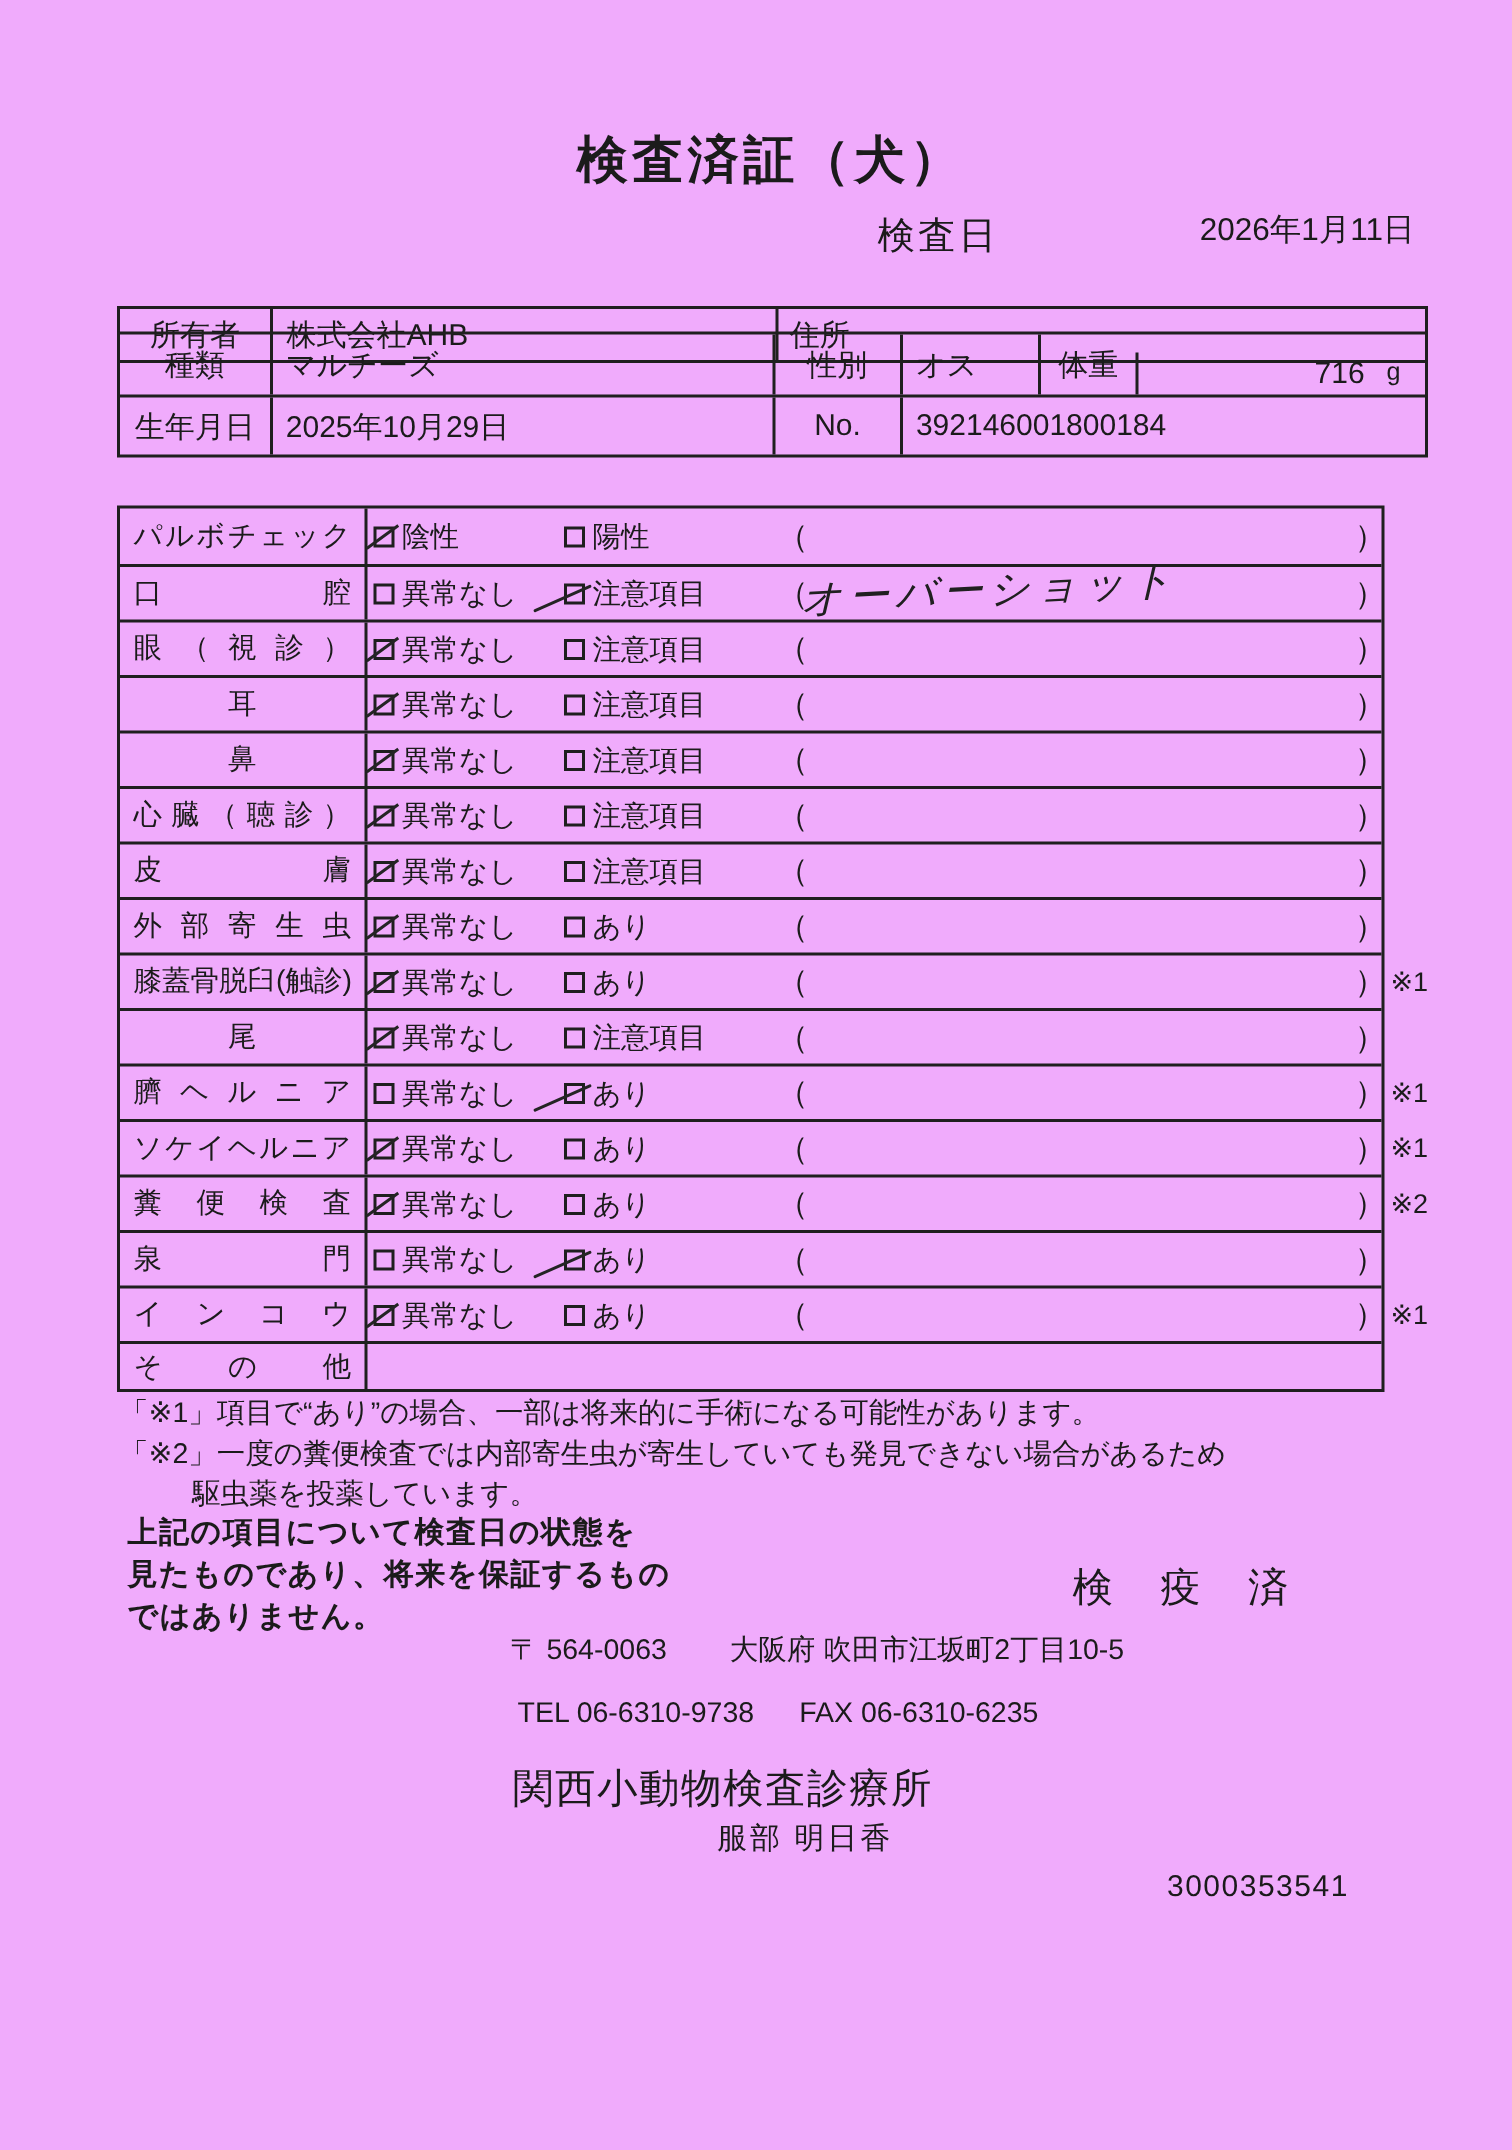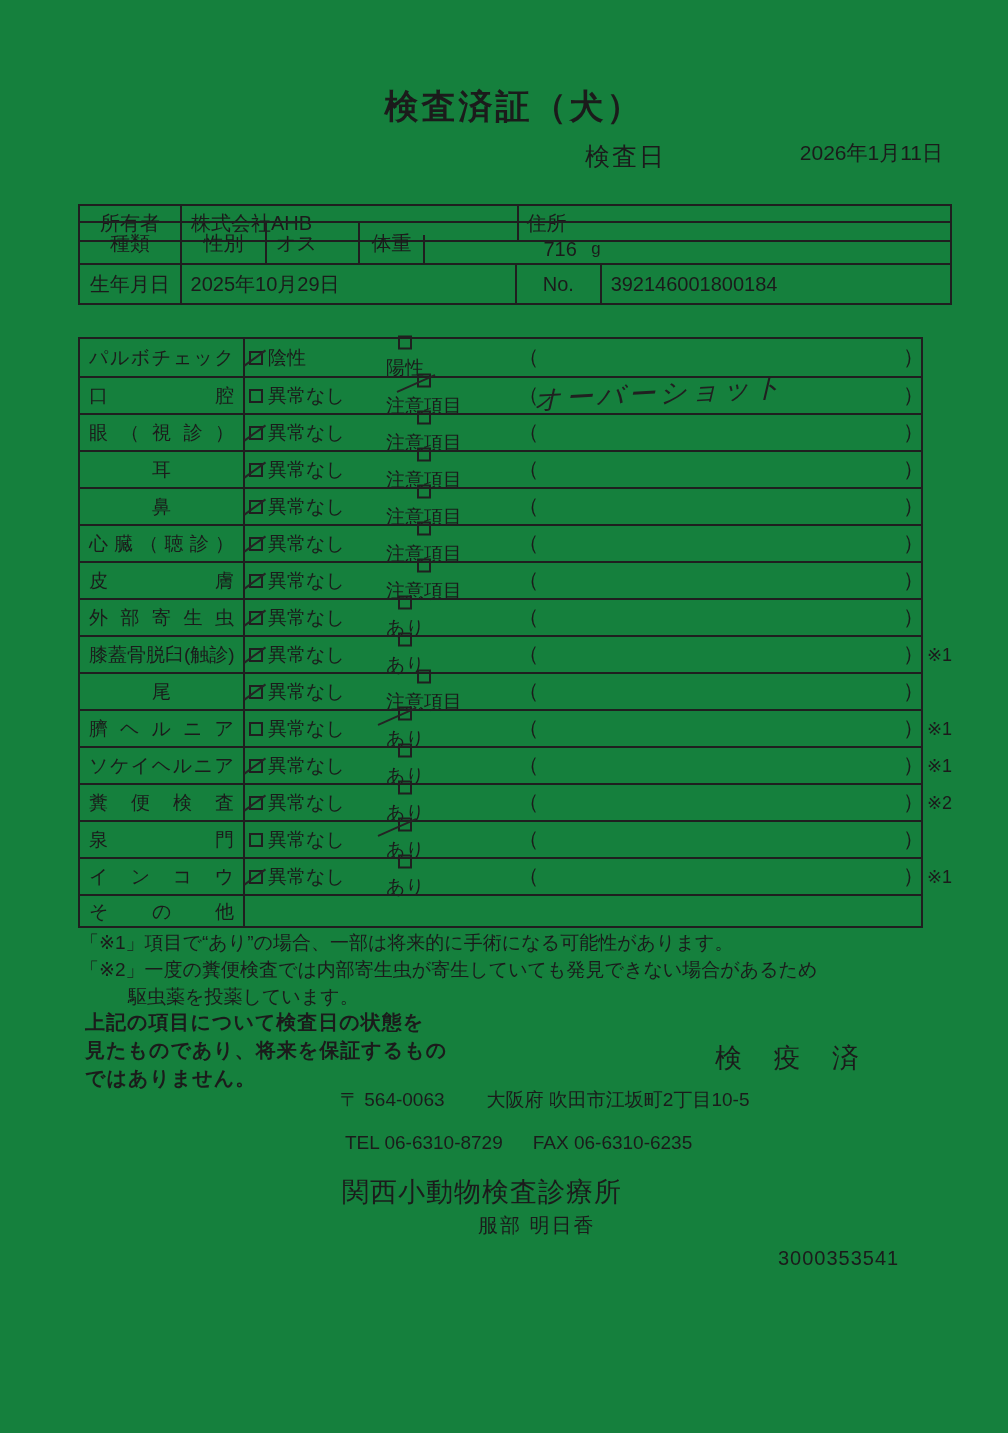--- a/index.html
+++ b/index.html
@@ -1,18 +1,18 @@
 <!DOCTYPE html>
 <html><head>
 <meta charset="utf-8">
 <style>
   * { margin:0; padding:0; box-sizing:border-box; }
   html,body { background:#e8e8e8; }
   .page {
-    position:relative; width:1008px; height:1433px; background:#15803d;
+    position:relative; width:1008px; height:1433px; background:#f0abfc;
     font-family:"Liberation Sans","DejaVu Sans",sans-serif;
     color:#1b1b1b; overflow:hidden;
   }
 
   .title {
     position:absolute; top:84px; left:10px; width:100%;
     text-align:center; font-size:34px; font-weight:bold; letter-spacing:3px;
   }
   .exam-date-label { position:absolute; left:585px; top:140px; font-size:25px; letter-spacing:2px; }
   .exam-date      { position:absolute; right:65px; top:139px; font-size:21px; }
@@ -34,21 +34,21 @@
   
   .chk { position:absolute; left:78px; top:337px; width:845px; border:2px solid #1f1f1f; }
   .crow { position:relative; display:flex; height:37px; }
   .crow + .crow { border-top:2px solid #1f1f1f; }
   .crow.short { height:32px; }
   .lcell { width:165px; border-right:2px solid #1f1f1f; display:flex; align-items:center; padding:0 9px; }
   .jlabel { flex:1; display:flex; justify-content:space-between; font-size:19px; line-height:1; }
   .jlabel.single { justify-content:center; }
   .ccell { position:relative; flex:1; overflow:visible; }
   .opt { position:absolute; top:50%; transform:translateY(-50%); display:flex; align-items:center; gap:5px; font-size:19px; white-space:nowrap; }
-  .opt1 { left:4px; } .opt2 { left:141px;flex-direction:column; }
+  .opt1 { left:4px; } .opt2 { left:131px; }
   .cb { position:relative; width:14px; height:14px; border:2px solid #1f1f1f; flex:0 0 auto; }
   .cb.checked::after {
     content:""; position:absolute; width:26px; height:2px; background:#242424;
     left:-9px; top:4px; transform:rotate(-36deg);
   }
   .cb.checked.long::after { width:42px; left:-24px; top:7px; transform:rotate(-24deg); border-radius:2px; }
   .po { position:absolute; left:273px; top:50%; transform:translateY(-52%); font-size:21px; }
   .pc { position:absolute; left:658px; top:50%; transform:translateY(-52%); font-size:21px; }
   .note {
     position:absolute; left:291px; top:-3px; font-size:27px; color:#202020;
@@ -83,20 +83,21 @@
     <div class="trow">
       <div class="cell lab" style="width:100px">所有者</div>
       <div class="cell" style="width:337px">株式会社AHB</div>
       <div class="cell lab" style="width:57px">住所</div>
     </div>
   </div>
 
   <div class="tbl t2">
     <div class="trow">
       <div class="cell lab" style="width:100px">種類</div>
+      <div class="cell" style="width:337px">マルチーズ</div>
       <div class="cell lab" style="width:85px">性別</div>
       <div class="cell" style="width:93px">オス</div>
       <div class="cell lab" style="width:65px; padding:0 3px">体重</div>
       <div class="cell wcell" style="width:194px">
         <span>716</span>
         <span class="wunit">g</span>
       </div>
     </div>
     <div class="trow">
       <div class="cell lab" style="width:100px">生年月日</div>
@@ -469,20 +470,20 @@
     <div>ではありません。</div>
   </div>
 
   <div class="stamp">検 疫 済</div>
 
   <div class="addr-line">
     <span>〒 564-0063</span>
     <span>大阪府 吹田市江坂町2丁目10-5</span>
   </div>
   <div class="tel-line">
-    <span>TEL 06-6310-8729</span>
+    <span>TEL 06-6310-9738</span>
     <span>FAX 06-6310-6235</span>
   </div>
   <div class="clinic">関西小動物検査診療所</div>
   <div class="examiner">服部 明日香</div>
   <div class="serial">3000353541</div>
 
 </div>
 
 </body></html>

